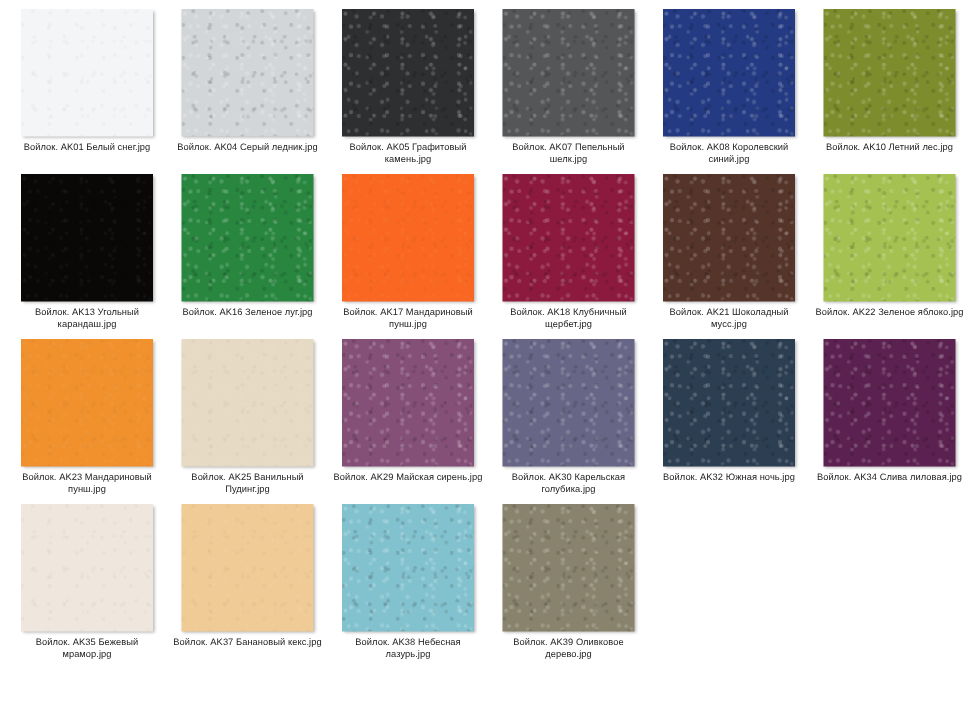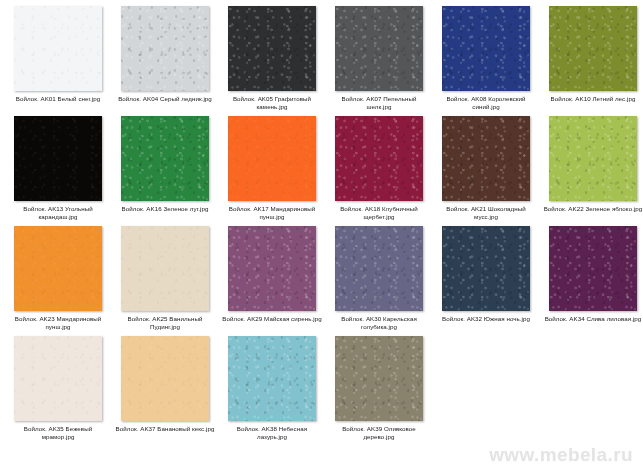--- a/index.html
+++ b/index.html
@@ -187,14 +187,13 @@
         <div class="swatch mottled" style="background: rgb(130, 194, 206);"></div>
         <div class="caption">Войлок. AK38 Небесная лазурь.jpg</div>
       </div>
       <div class="cell">
         <div class="swatch mottled" style="background: rgb(137, 131, 109);"></div>
         <div class="caption">Войлок. AK39 Оливковое дерево.jpg</div>
       </div>
       <div class="cell empty"></div>
       <div class="cell empty"></div>
     </div>
-  <div class="watermark">www.mebela.ru</div>
 </div>
 
 </body></html>

